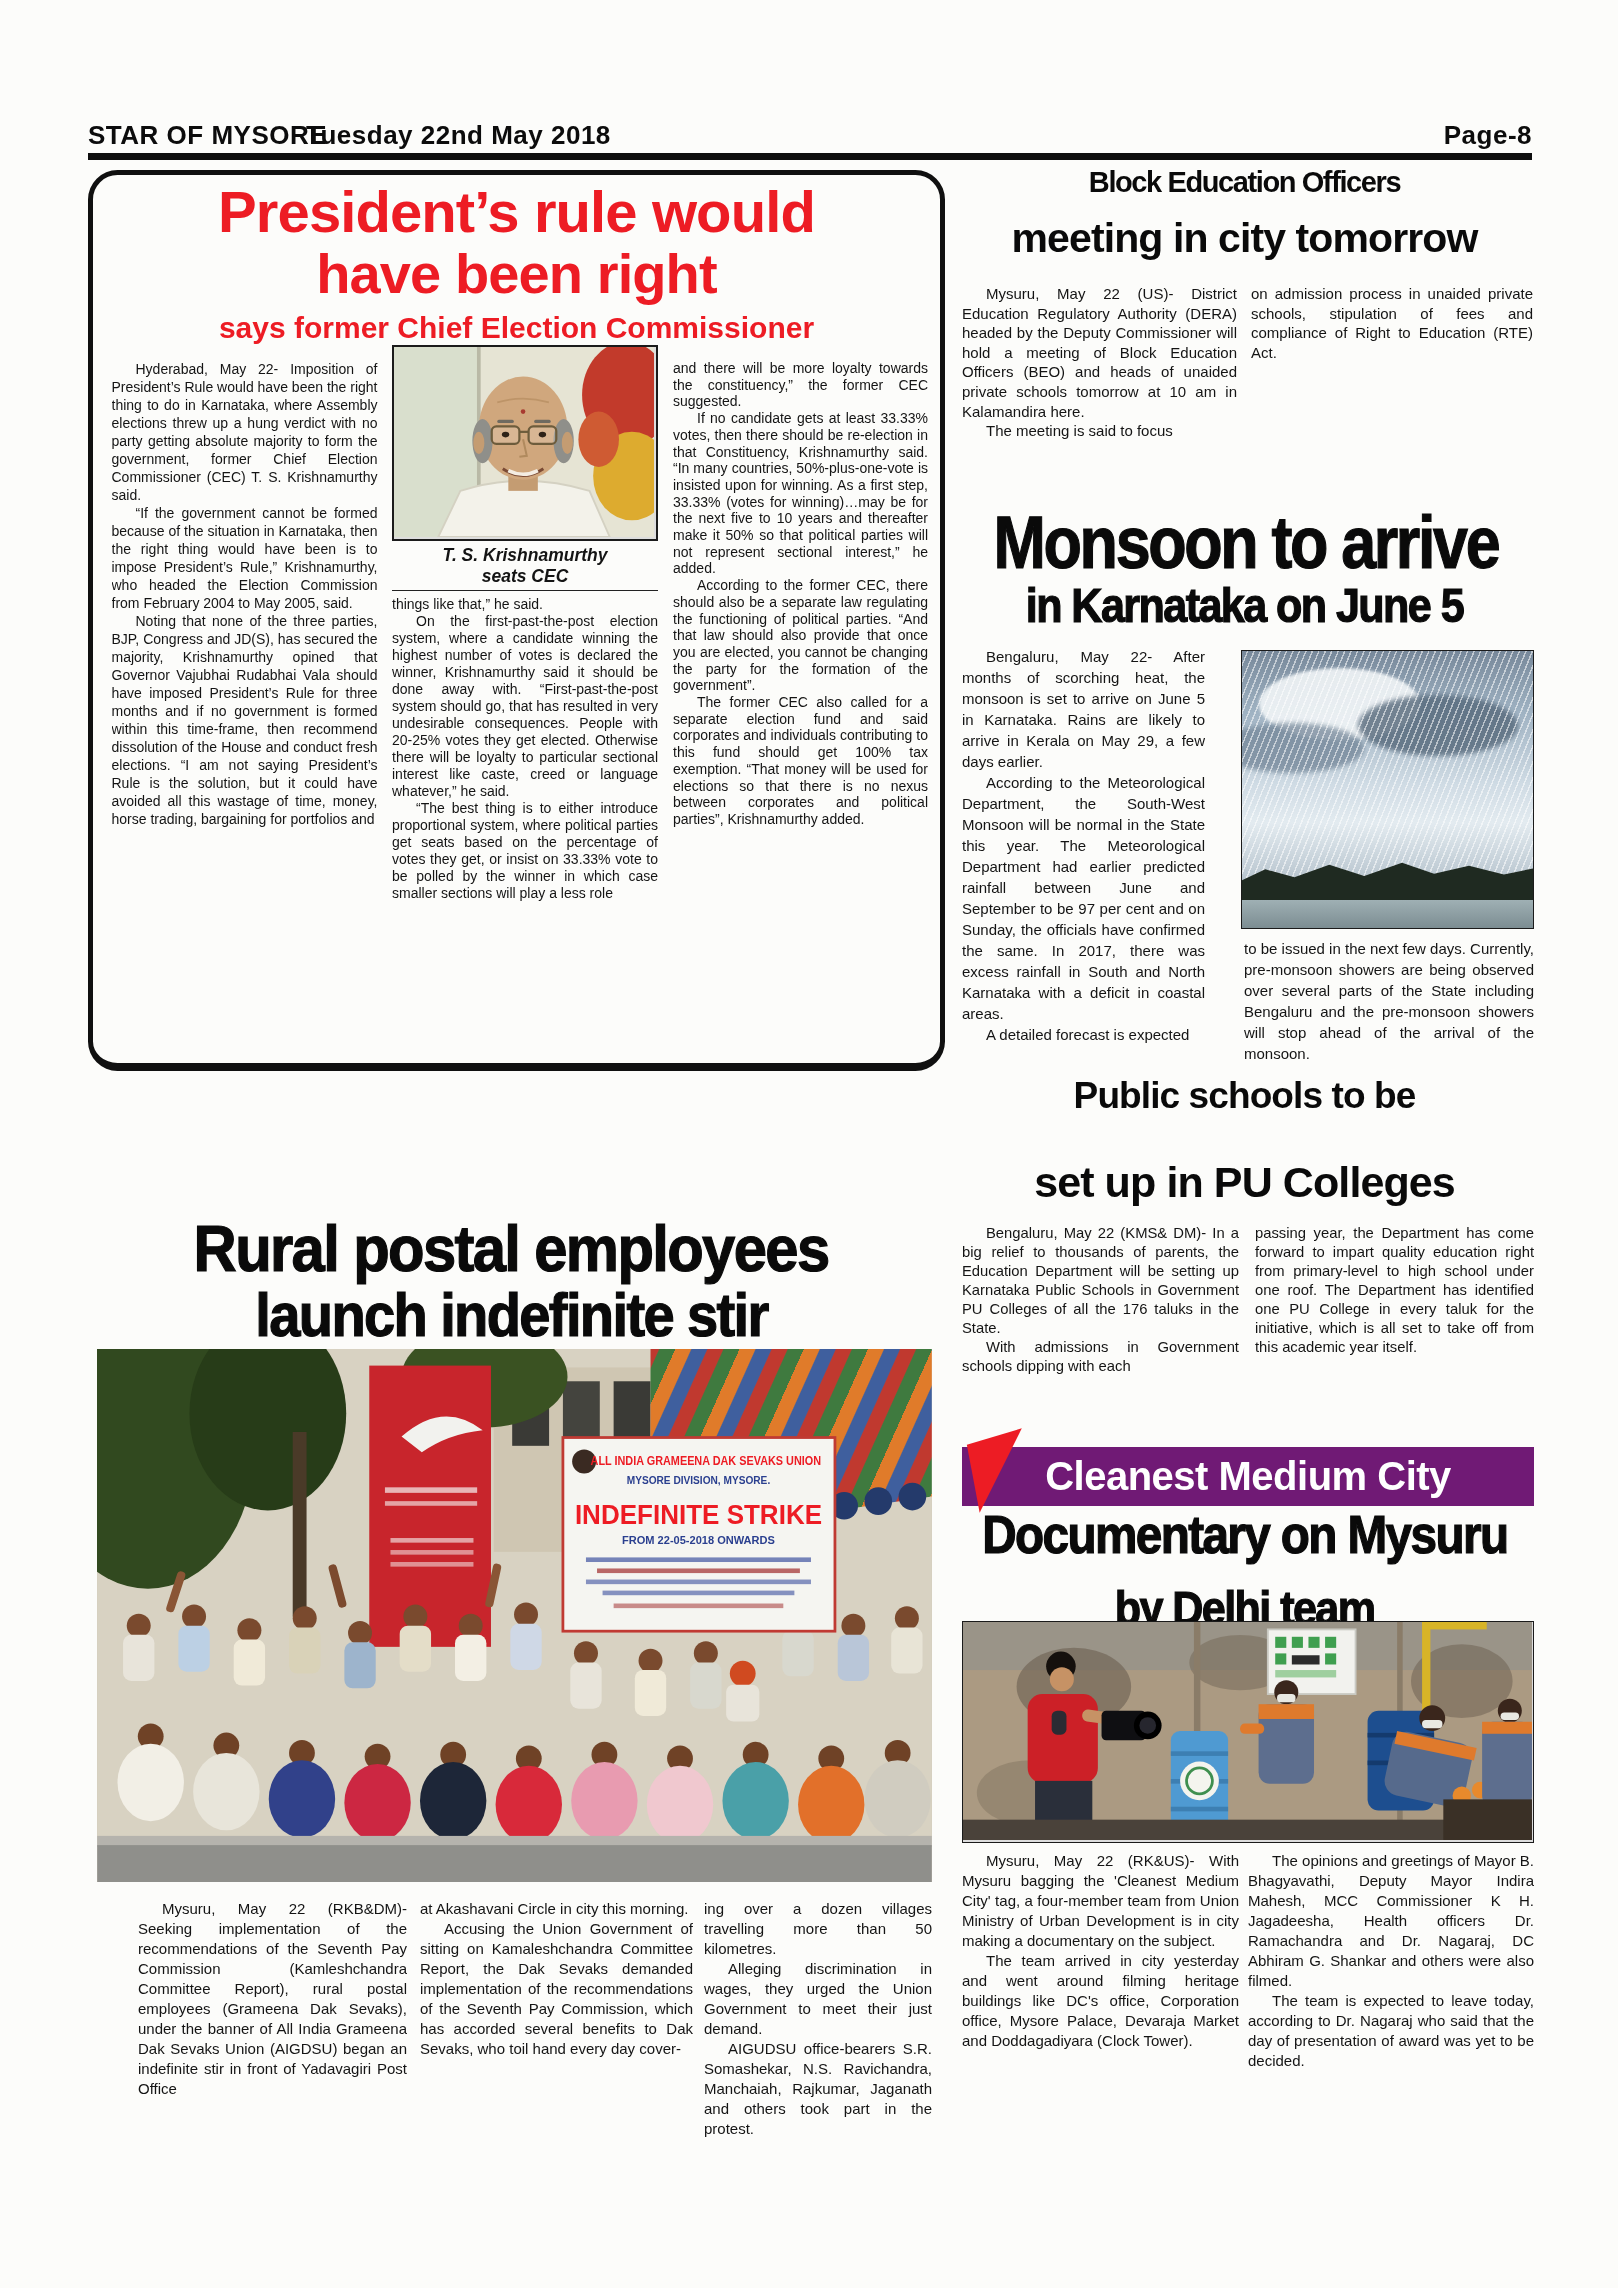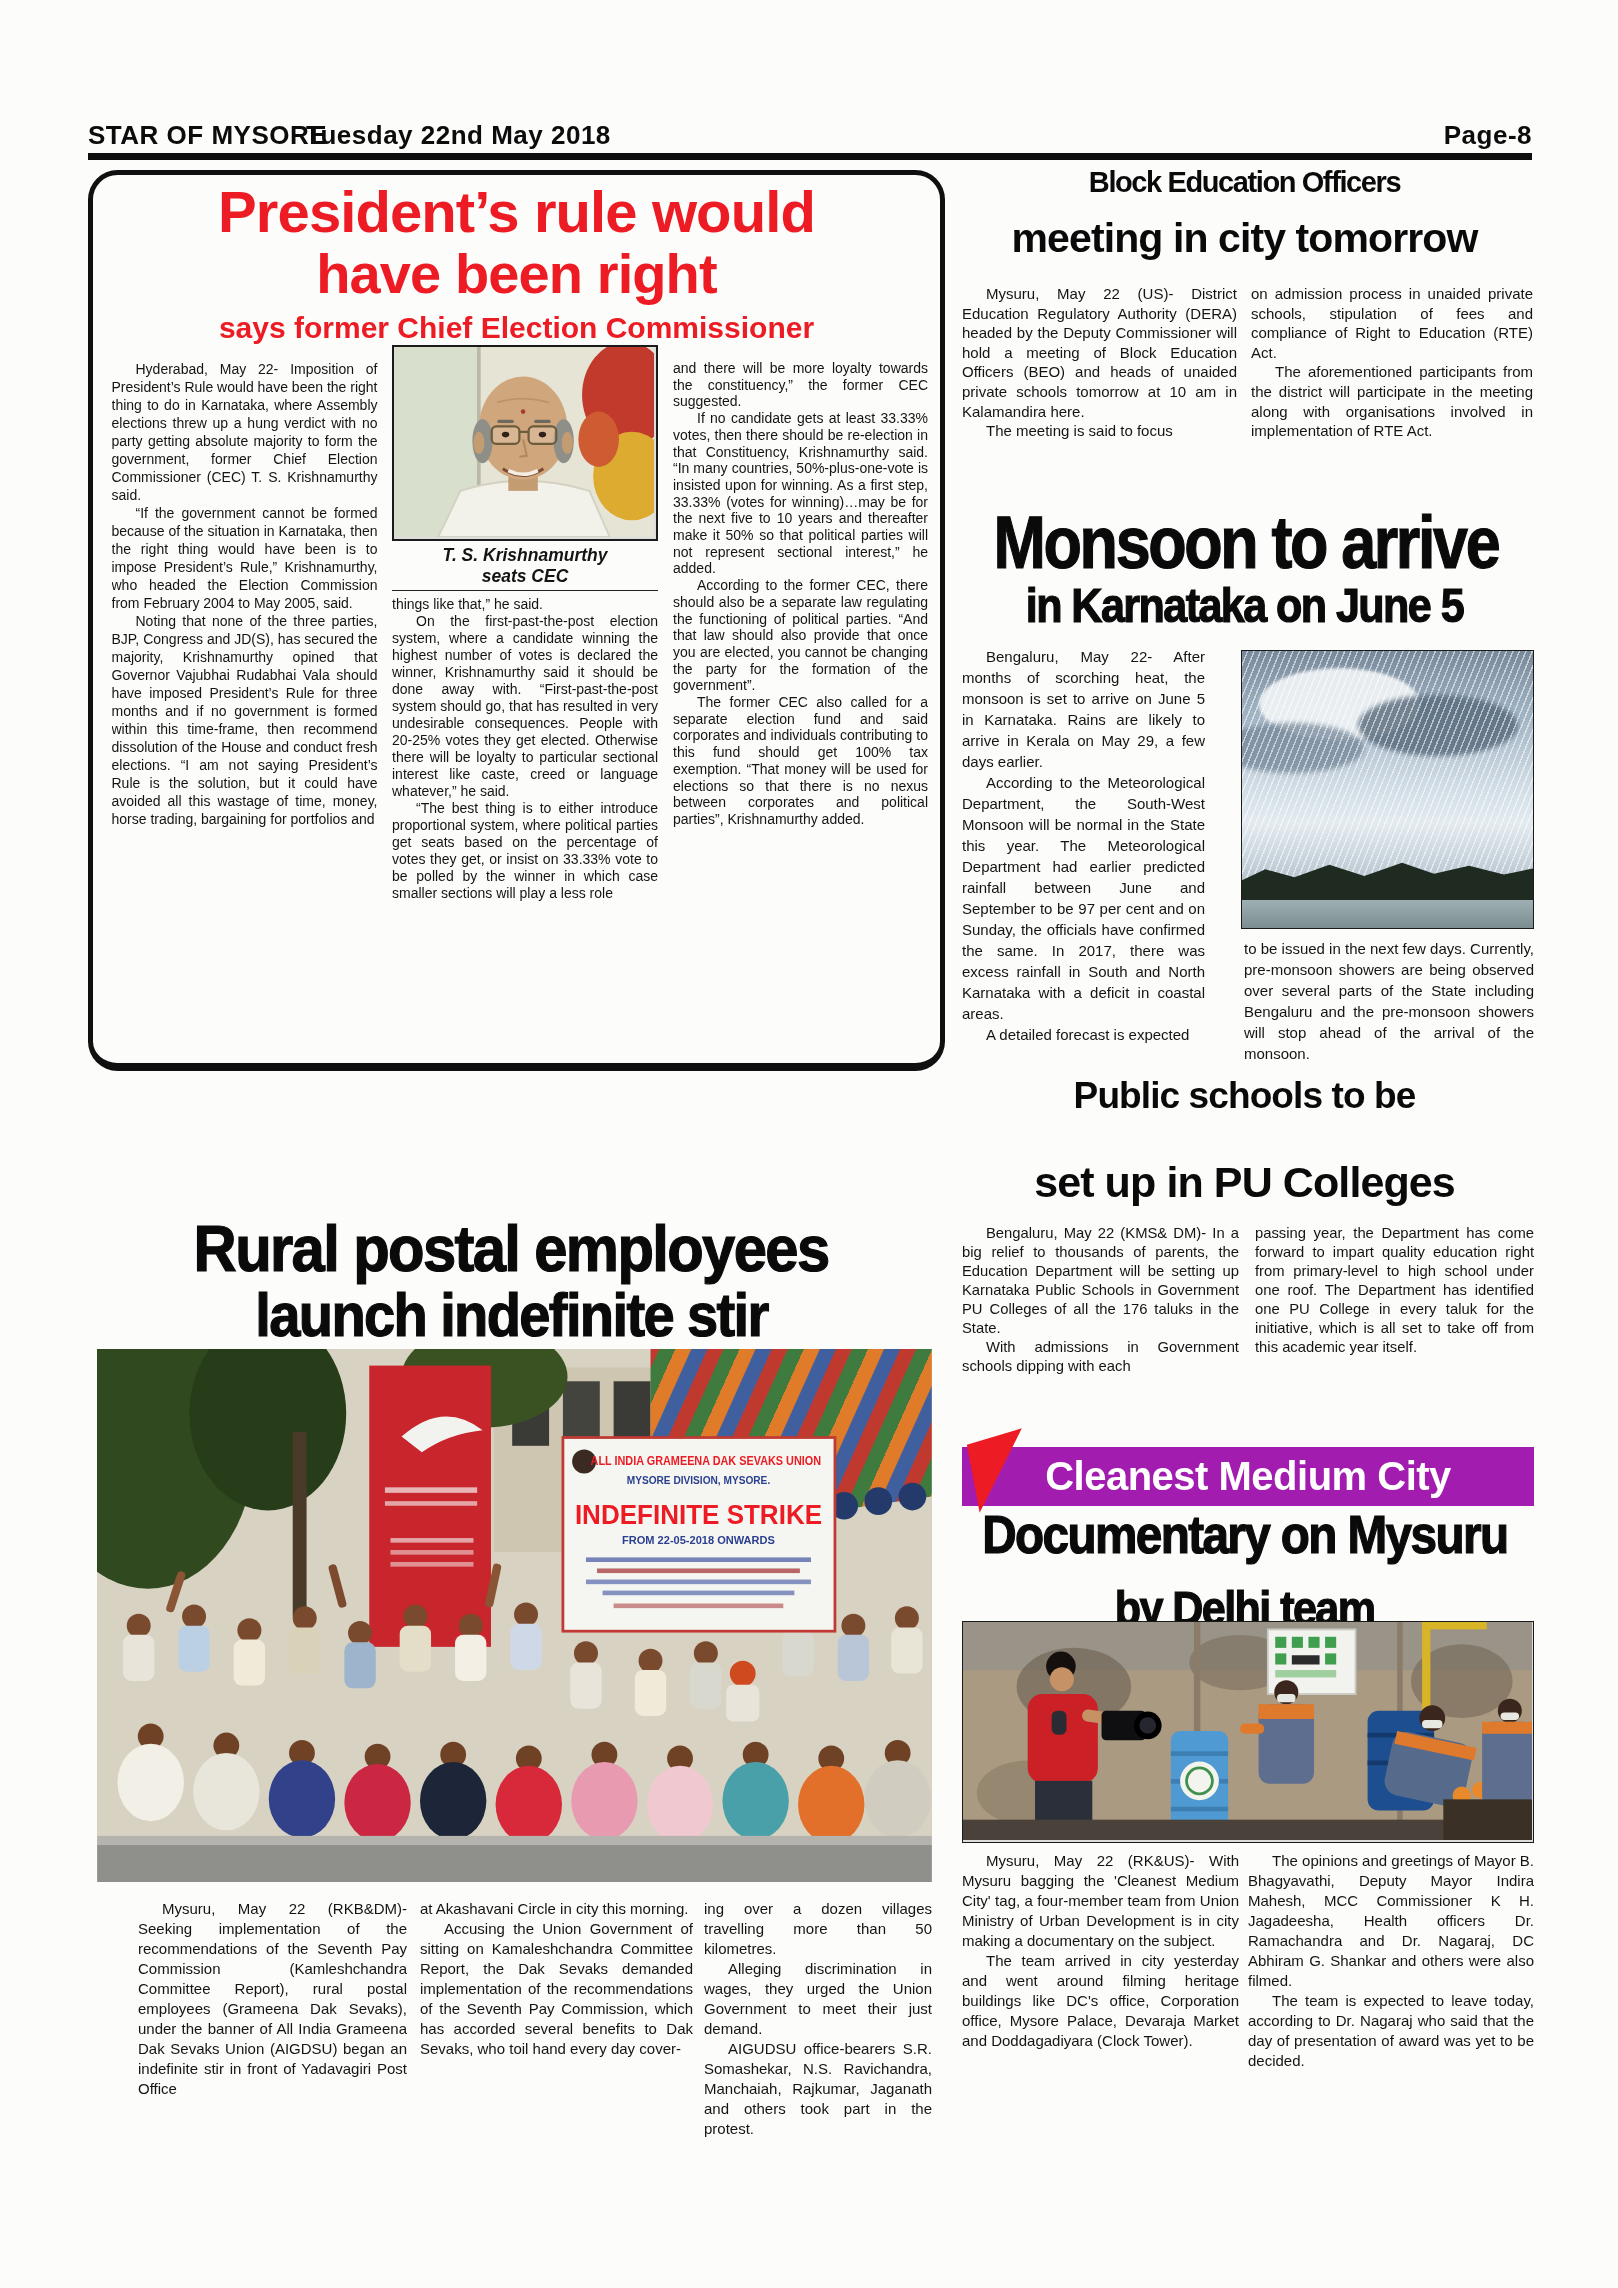--- a/index.html
+++ b/index.html
@@ -35,21 +35,21 @@
         background:linear-gradient(180deg,#77889a 0%,#9fb2c2 22%,#cfdbe4 48%,#e3ebf0 62%,#b6c3cd 84%,#8fa0ab 100%);}
   .rain .cloud1{position:absolute;left:6%;top:6%;width:55%;height:26%;background:#f1f5f7;border-radius:50%;filter:blur(1.8px);opacity:.9;}
   .rain .cloud2{position:absolute;left:40%;top:16%;width:55%;height:22%;background:#55687a;border-radius:50%;filter:blur(2.8px);opacity:.8;}
   .rain .cloud3{position:absolute;left:-8%;top:26%;width:50%;height:18%;background:#6d8093;border-radius:50%;filter:blur(2.8px);opacity:.7;}
   .rain .streaks{position:absolute;inset:0;
         background:repeating-linear-gradient(112deg,rgba(255,255,255,0) 0 4.6px,rgba(255,255,255,.55) 4.6px 6px);}
   .rain .land{position:absolute;left:0;right:0;bottom:10%;height:16%;background:#1f2a21;
         clip-path:polygon(0 55%,8% 30%,18% 48%,30% 20%,42% 45%,55% 15%,66% 40%,78% 22%,90% 42%,100% 28%,100% 100%,0 100%);}
   .rain .water{position:absolute;left:0;right:0;bottom:0;height:10%;background:linear-gradient(180deg,#9fb0b4,#7c8d92);}
   
-  .city-banner{background:#a21caf;color:#fff;font-weight:bold;font-size:40px;
+  .city-banner{background:#701a75;color:#fff;font-weight:bold;font-size:40px;
                text-align:center;line-height:59px;letter-spacing:-0.5px;}
   
   svg text{font-family:"Liberation Sans", sans-serif;}
 </style>
 </head>
 <body>
 
 <div class="page">
 
   <div class="abs mast" style="left:88px;top:120px;">STAR OF MYSORE</div>
@@ -115,21 +115,20 @@
   </div>
 
   <div class="abs blk-h" style="left:949px;top:168px;width:591px;font-size:29px;letter-spacing:-1.4px;">Block Education Officers</div>
   <div class="abs blk-h" style="left:949px;top:218px;width:591px;font-size:41px;letter-spacing:-0.9px;">meeting in city tomorrow</div>
   <div class="col rt-col" style="left:962px;top:284px;width:275px;height:216px;">
     <p class="bp">Mysuru, May 22 (US)- District Education Regulatory Authority (DERA) headed by the Deputy Commissioner will hold a meeting of Block Education Officers (BEO) and heads of unaided private schools tomorrow at 10 am in Kalamandira here.</p>
     <p class="bp">The meeting is said to focus</p>
   </div>
   <div class="col rt-col" style="left:1251px;top:284px;width:282px;height:216px;">
     <p class="bp noind">on admission process in unaided private schools, stipulation of fees and compliance of Right to Education (RTE) Act.</p>
-    <p class="bp">The aforementioned participants from the district will participate in the meeting along with organisations involved in implementation of RTE Act.</p>
   </div>
 
   <div class="abs blk-h heavy" style="left:949px;top:506px;width:591px;font-size:74px;letter-spacing:-2.8px;"><span class="cond" style="transform:scaleX(.85);">Monsoon to arrive</span></div>
   <div class="abs blk-h heavy" style="left:949px;top:581px;width:591px;font-size:49px;letter-spacing:-1.8px;"><span class="cond">in Karnataka on June 5</span></div>
   <div class="col mon-col" style="left:962px;top:646px;width:243px;height:456px;">
     <p class="bp">Bengaluru, May 22- After months of scorching heat, the monsoon is set to arrive on June 5 in Karnataka. Rains are likely to arrive in Kerala on May 29, a few days earlier.</p>
     <p class="bp">According to the Meteorological Department, the South-West Monsoon will be normal in the State this year. The Meteorological Department had earlier predicted rainfall between June and September to be 97 per cent and on Sunday, the officials have confirmed the same. In 2017, there was excess rainfall in South and North Karnataka with a deficit in coastal areas.</p>
     <p class="bp">A detailed forecast is expected</p>
   </div>
   <div class="abs photo-frame" style="left:1241px;top:650px;width:293px;height:279px;border-width:1.8px;">

